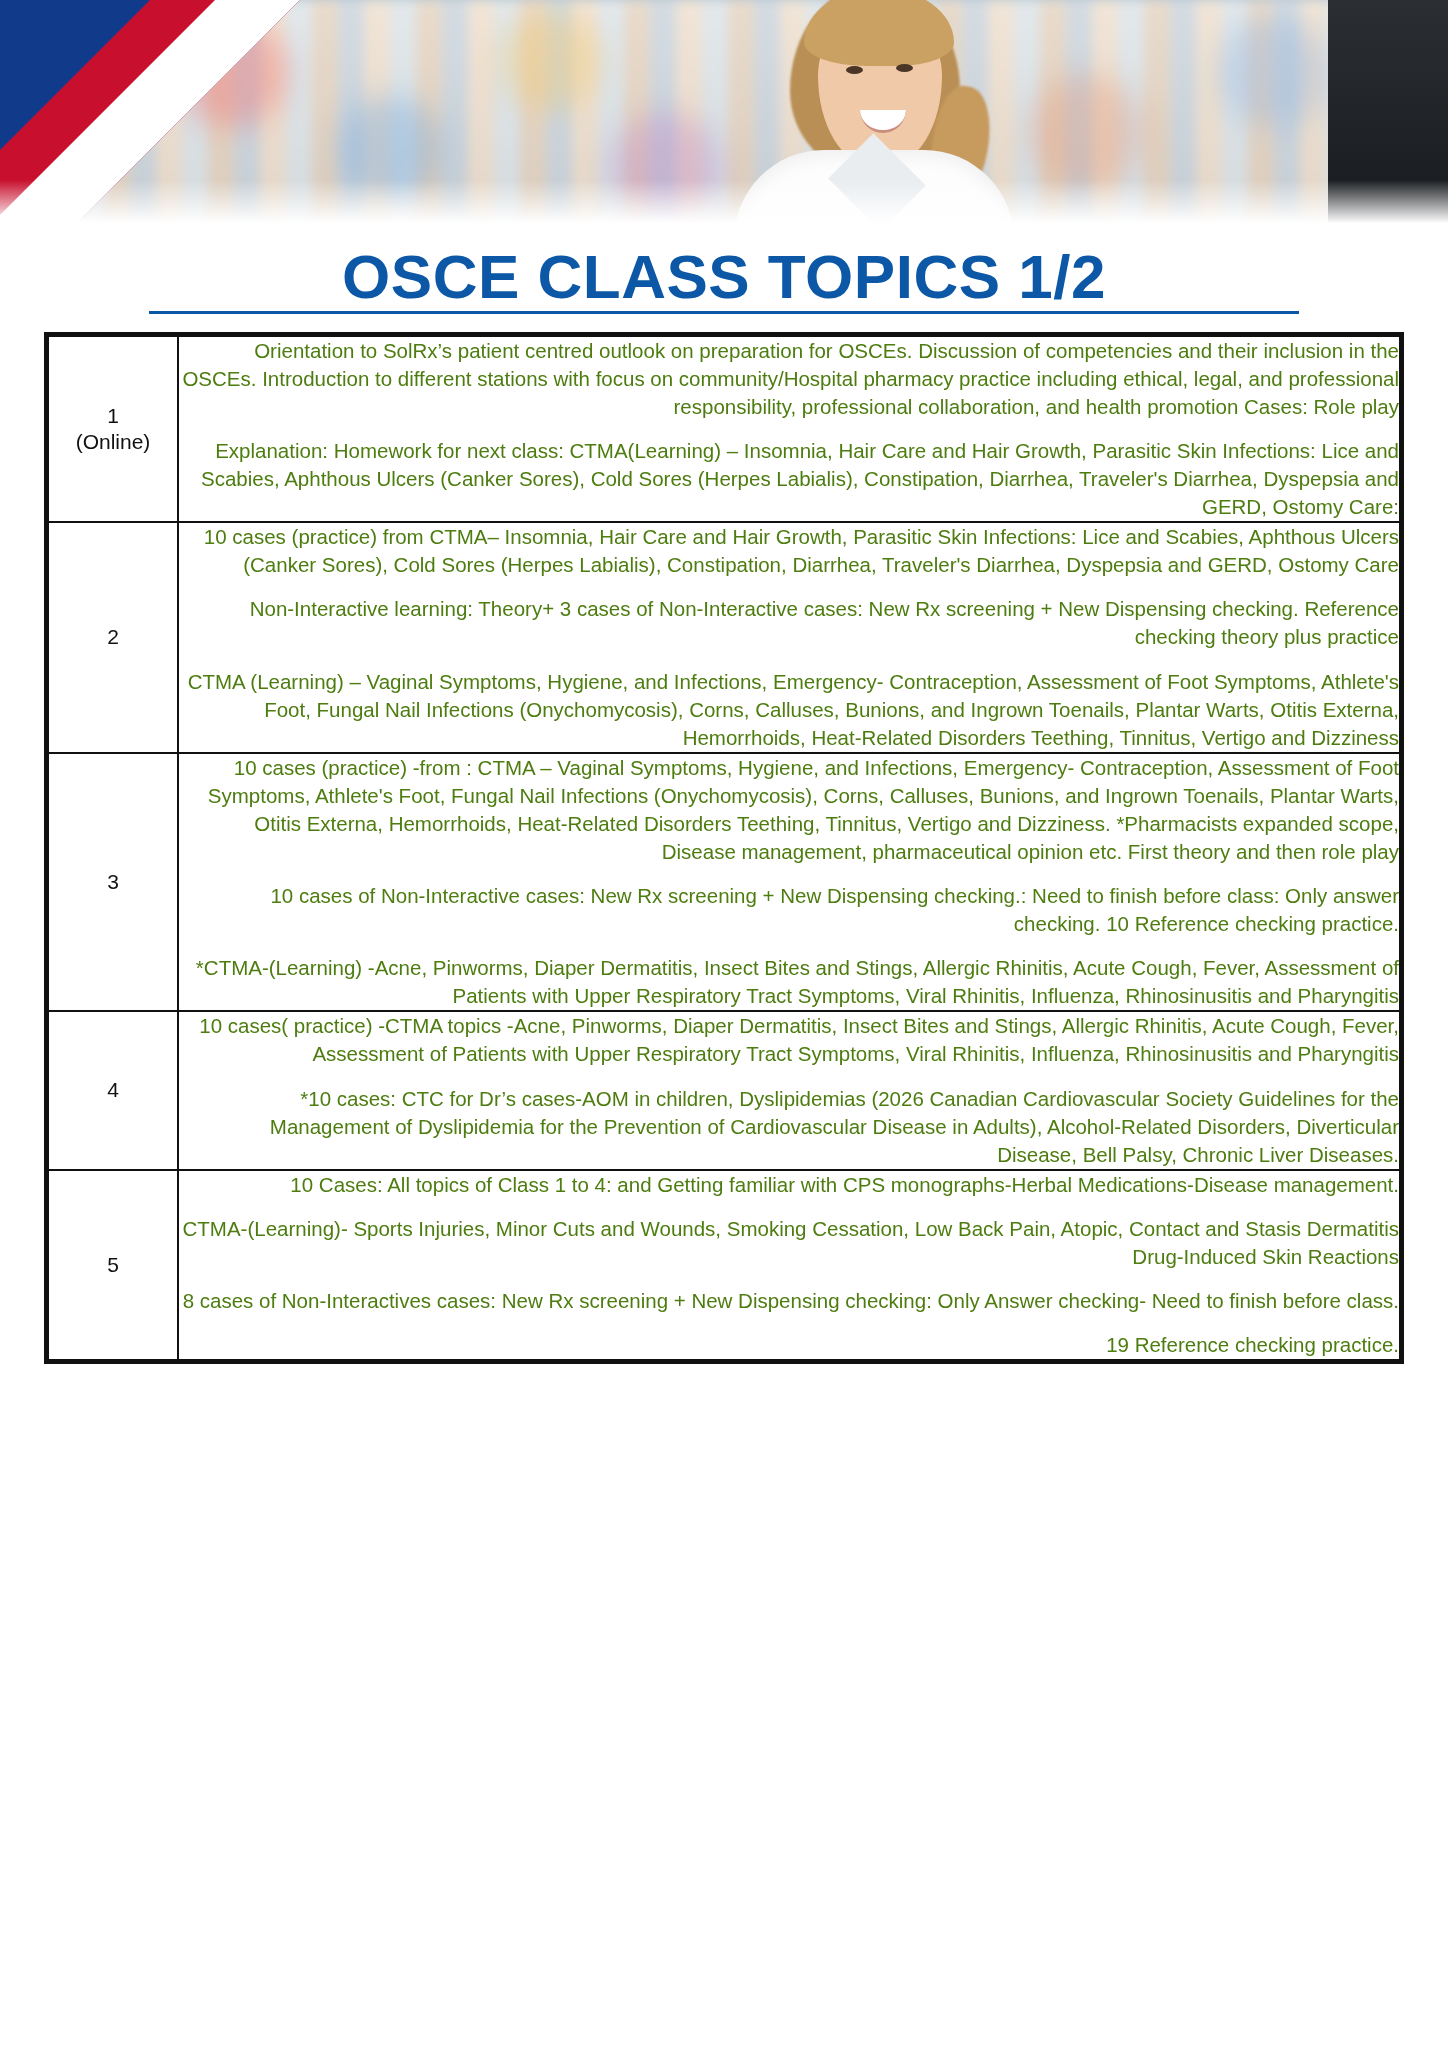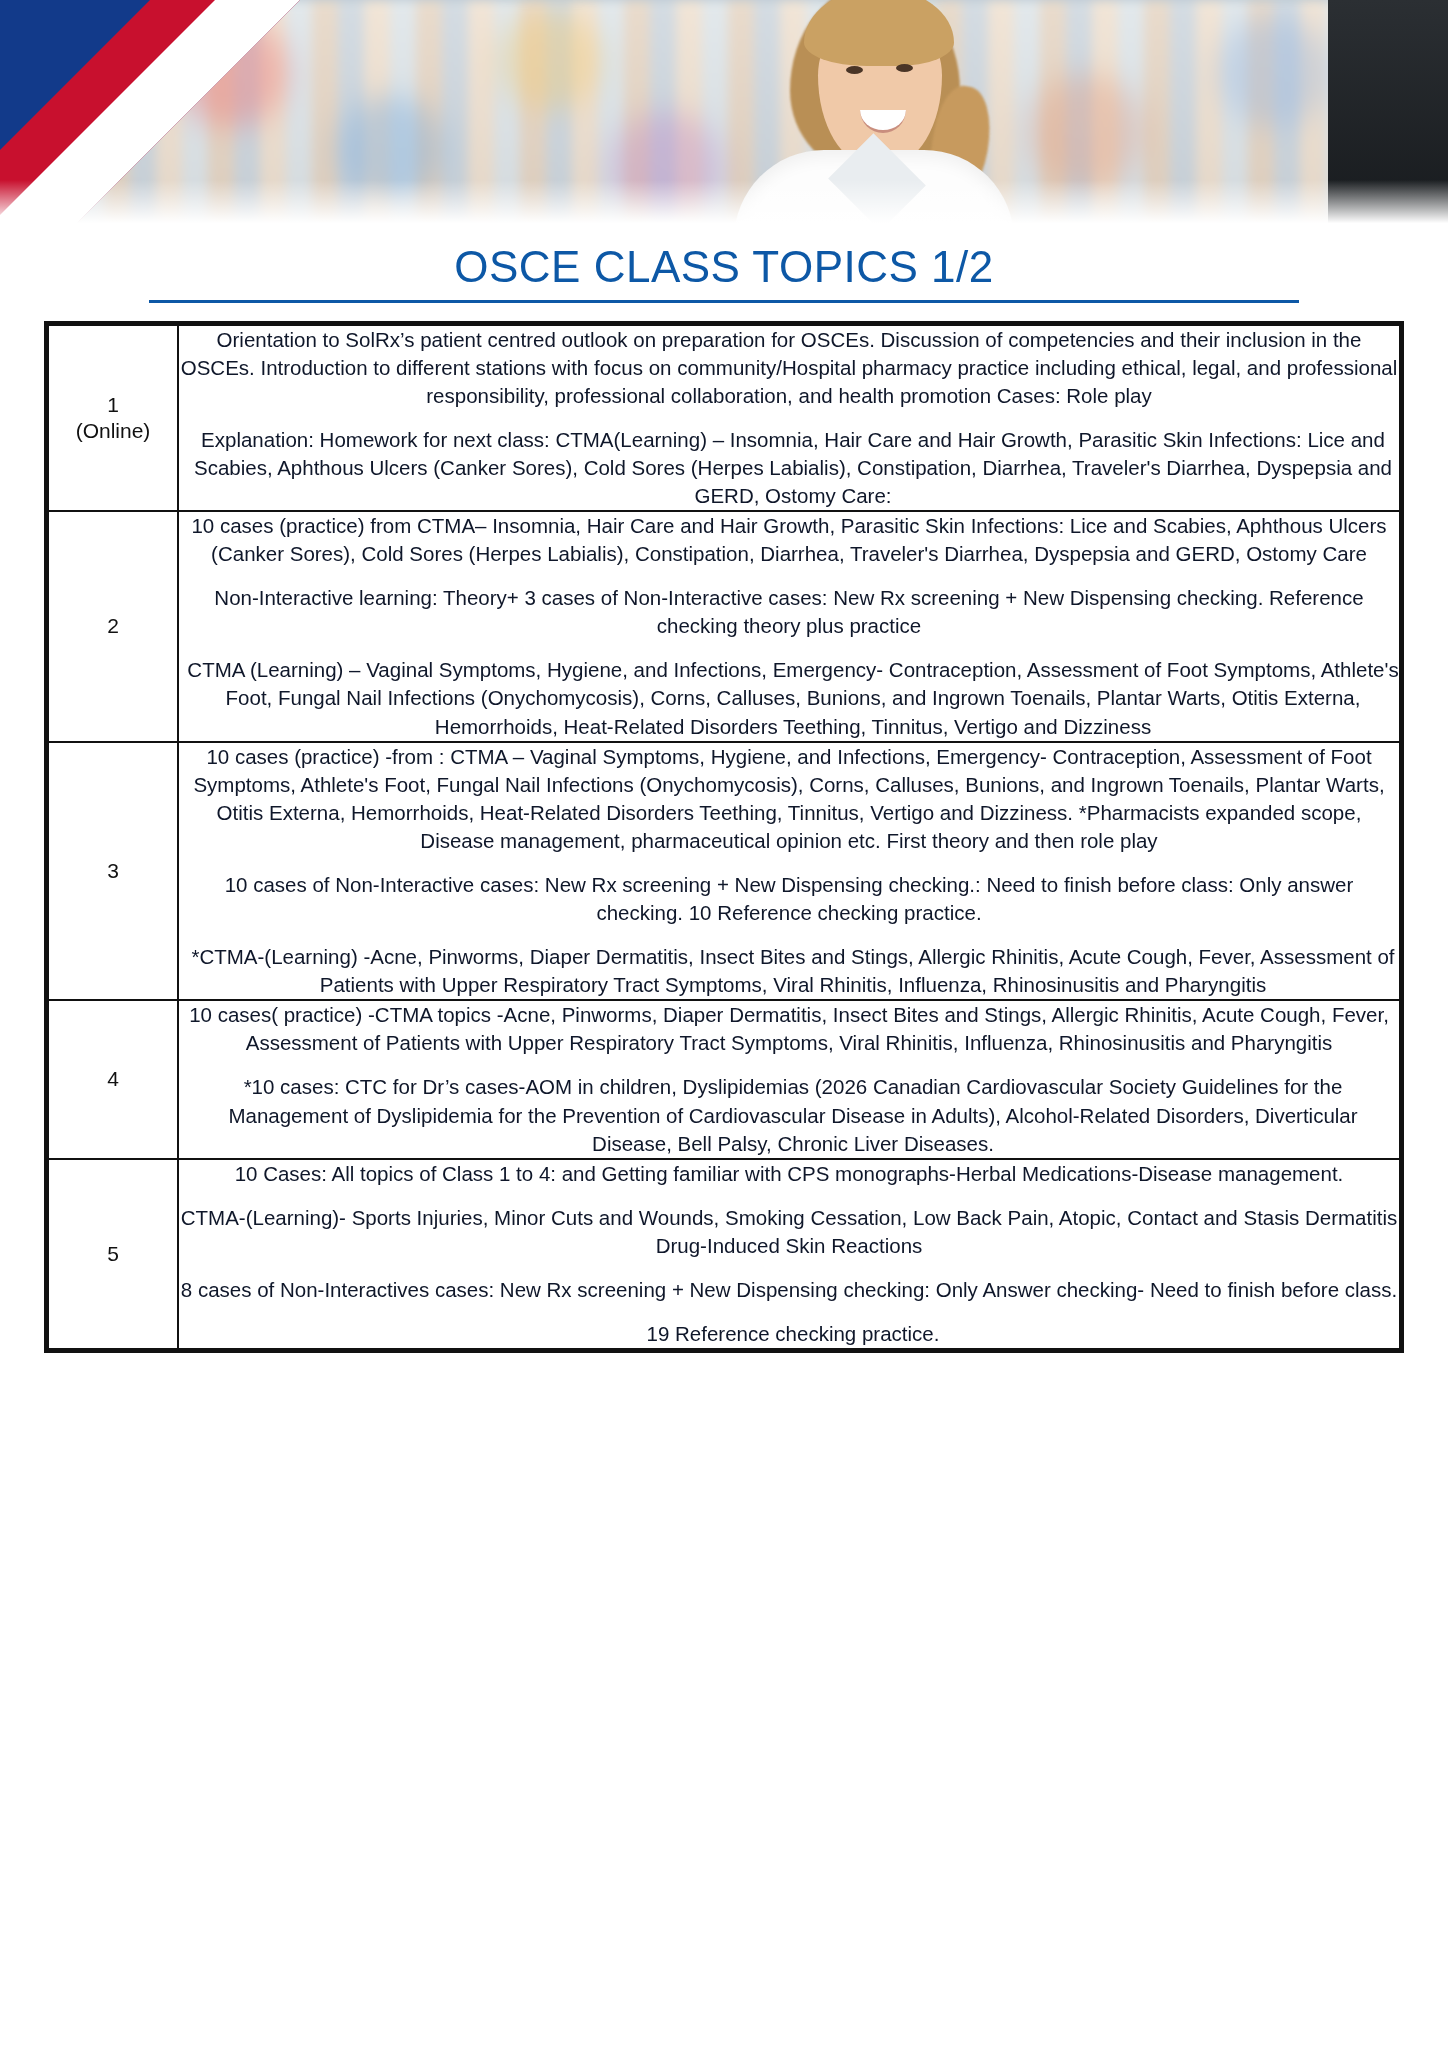--- a/index.html
+++ b/index.html
@@ -149,26 +149,26 @@
   }
 
   
   .title-wrap {
     position: relative;
     margin-top: 4px;
     padding: 0 0 6px 0;
     text-align: center;
   }
   .doc-title {
-    font-size: 44px;
+    font-size: 62px;
     line-height: 1.06;
-    font-weight: normal;
+    font-weight: bold;
     color: #0d58a6;
     letter-spacing: 0.5px;
-    margin: 0 0 9px 0;
+    margin: 0 0 1px 0;
     padding: 0 40px;
   }
   .title-rule {
     width: 1150px;
     height: 3px;
     background: #0d58a6;
     margin: 0 auto;
   }
 
   
@@ -194,22 +194,22 @@
     color: #111111;
   }
   td.body {
     padding: 14px 18px 16px 18px;
     vertical-align: top;
   }
   td.body p {
     margin: 0 0 16px 0;
     font-size: 20.5px;
     line-height: 1.37;
-    color: #0f172a;
-    text-align: center;
+    color: #4d7c0f;
+    text-align: right;
   }
   td.body p:last-child { margin-bottom: 0; padding-left: 8px; }
   p.tight { margin-bottom: 0; }
 </style>
 </head>
 <body>
 
 <div class="banner">
   <div class="banner-photo"></div>
   <div class="banner-monitor"></div>

